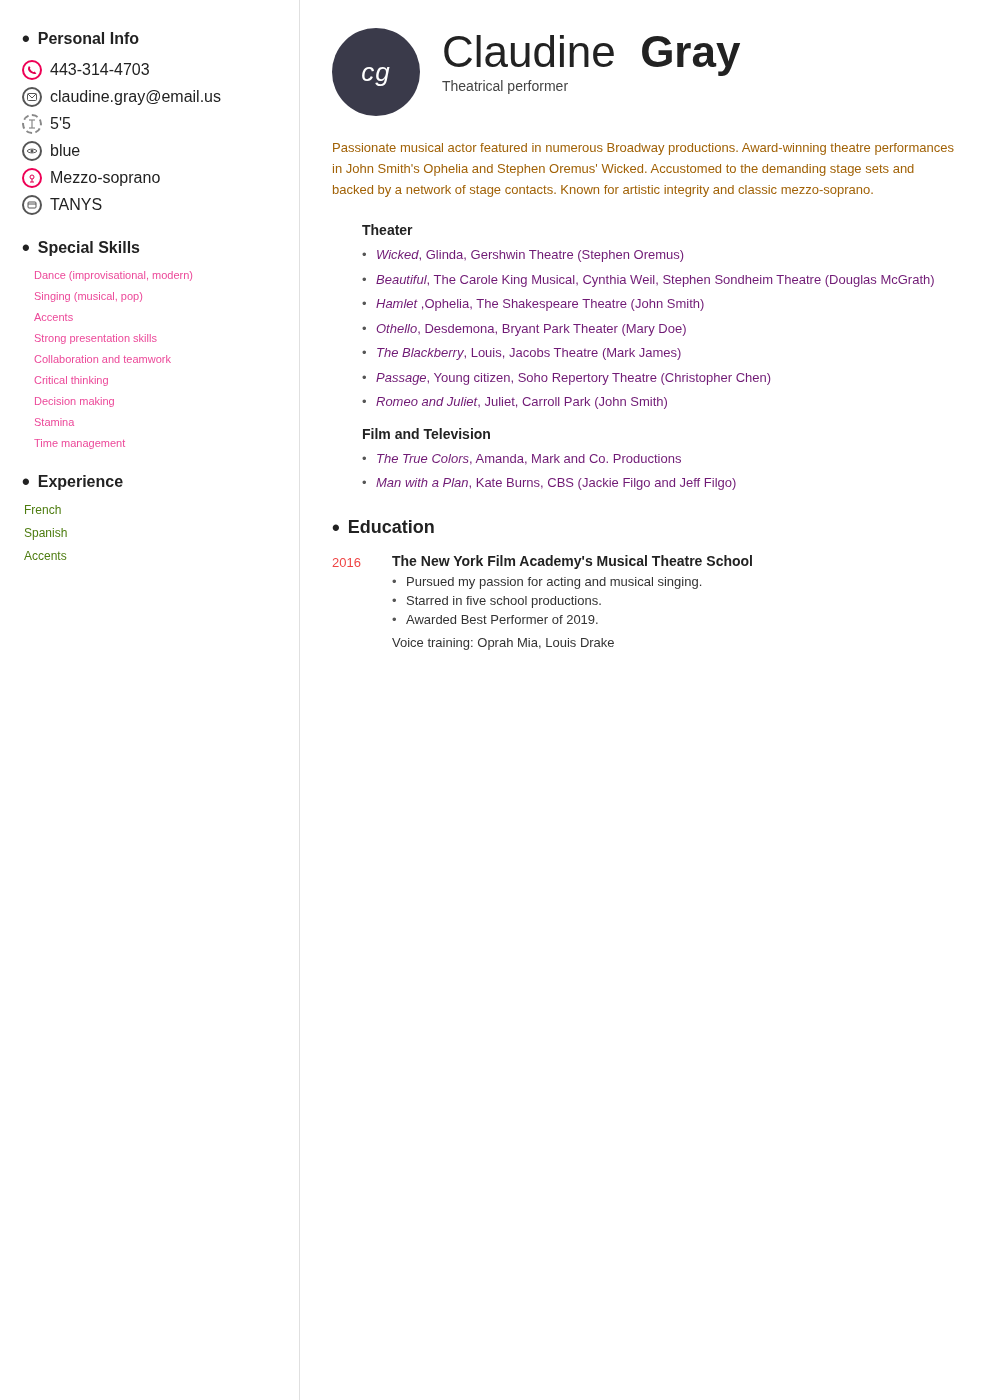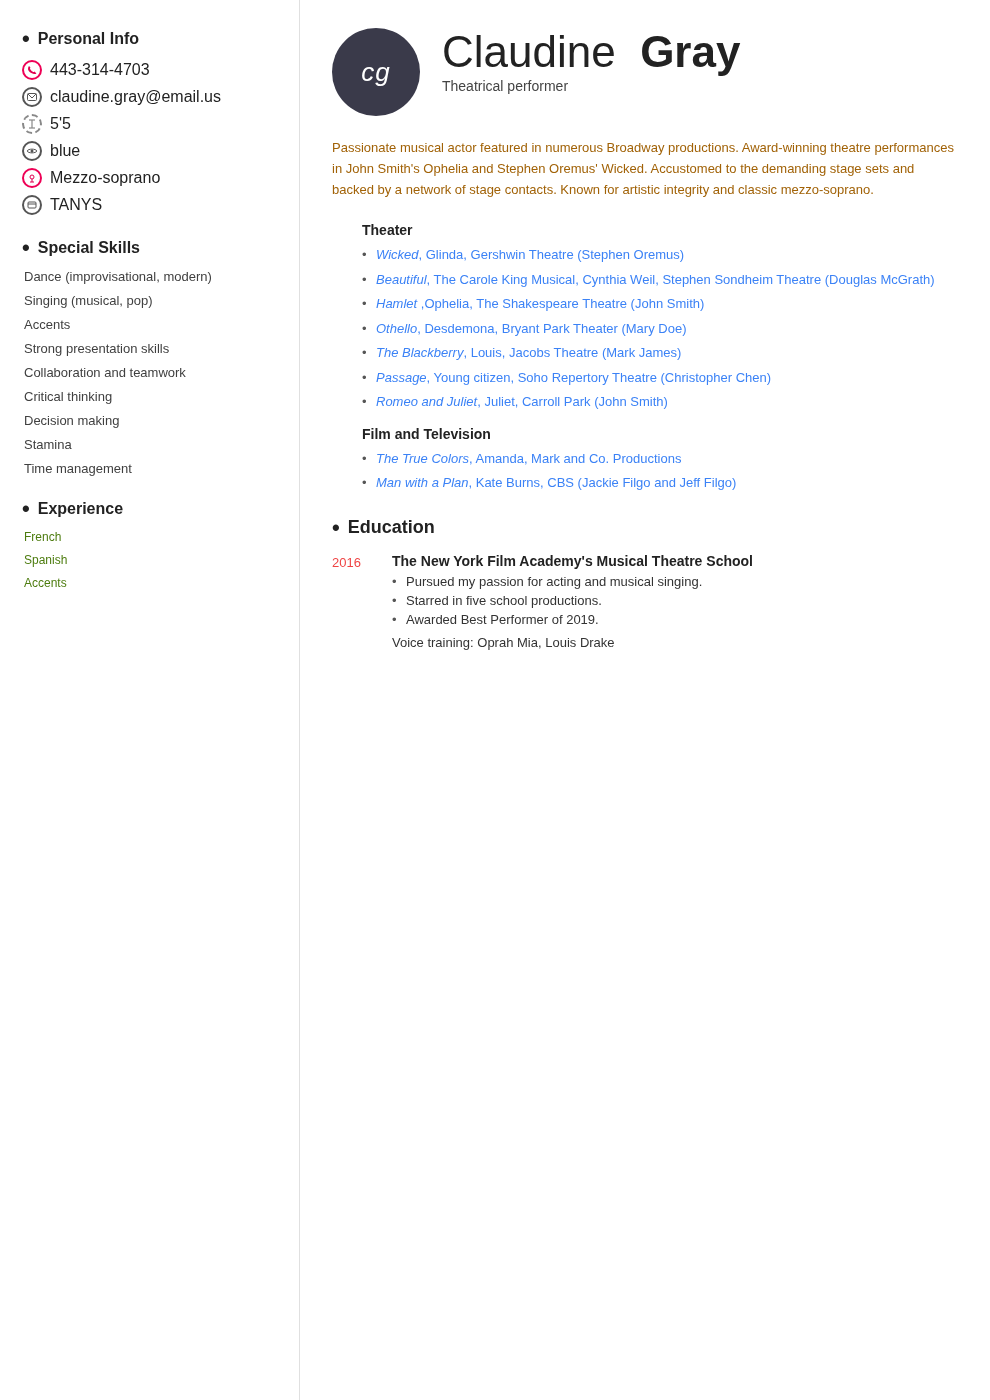--- a/index.html
+++ b/index.html
@@ -60,24 +60,25 @@
       font-size: 10px;
       color: #555;
     }
     .info-icon.phone { border-color: #e05; }
     .info-icon.email { border-color: #555; }
     .info-icon.height { border-color: #888; border-style: dashed; }
     .info-icon.eye { border-color: #555; }
     .info-icon.voice { border-color: #e05; }
     .info-icon.union { border-color: #555; }
     .skill-item {
-      font-size: 13px;
+      font-size: 11px;
       margin-bottom: 9px;
       padding-left: 2px;
-      color: #404040;
+      color: #ec4899;
+      margin-left: 10px;
     }
     .lang-item {
       font-size: 12px;
       margin-bottom: 9px;
       padding-left: 2px;
       color: #4d7c0f;
     }
 
     
     .main {
@@ -146,21 +147,21 @@
       margin-top: 4px;
       padding-left: 30px;
     }
     .experience-list {
       list-style: none;
       padding-left: 30px;
       margin-bottom: 14px;
     }
     .experience-list li {
       font-size: 13px;
-      color: #3b82f6;
+      color: #701a75;
       margin-bottom: 5px;
       line-height: 1.5;
       position: relative;
       padding-left: 14px;
     }
     .experience-list li::before {
       content: "•";
       position: absolute;
       left: 0;
       color: #555;

